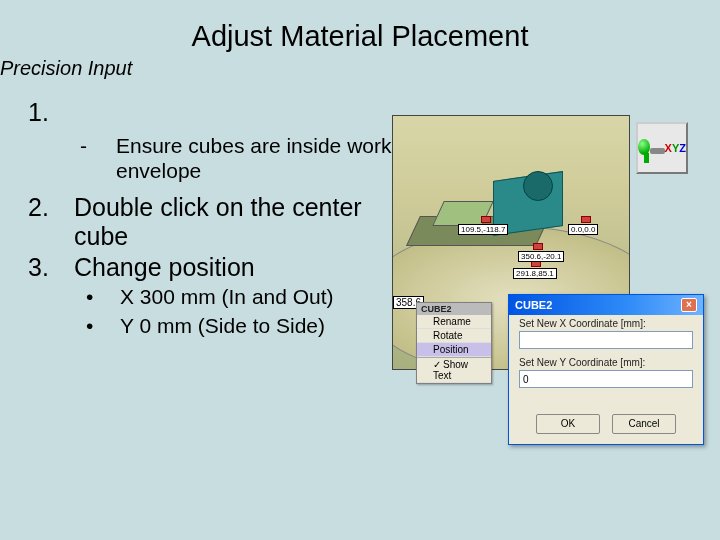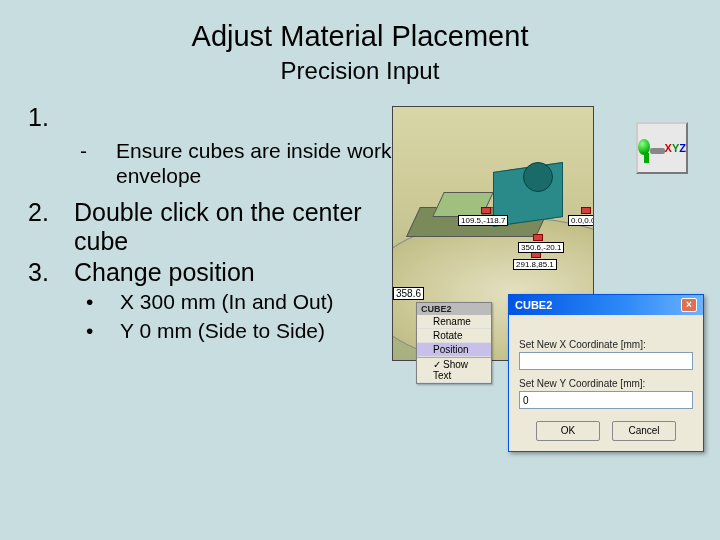--- a/index.html
+++ b/index.html
@@ -12,25 +12,25 @@
     position: relative;
     overflow: hidden;
   }
   .title {
     text-align: center;
     font-size: 29px;
     font-weight: 400;
     padding-top: 20px;
   }
   .subtitle {
-    text-align: center;
-    font-size: 24px;
+    font-size: 20px;
     font-weight: 400;
     padding-top: 4px;
     padding-bottom: 18px;
+    font-style: italic;
   }
   .content {
     position: relative;
     padding-left: 28px;
     padding-right: 20px;
   }
   .ol-item {
     display: flex;
     font-size: 25px;
     margin-bottom: 2px;
@@ -62,23 +62,23 @@
   }
   .bullet-mark {
     width: 42px;
     flex-shrink: 0;
     padding-left: 8px;
   }
 
   
   .scene {
     position: absolute;
-    top: 106px;
+    top: 115px;
     left: 392px;
-    width: 202px;
+    width: 238px;
     height: 255px;
     background: linear-gradient(180deg, #d8d6a8 0%, #d0cc9a 30%, #a8b080 100%);
     border: 1px solid #444;
     overflow: hidden;
   }
   .table-ellipse {
     position: absolute;
     left: -30px;
     top: 110px;
     width: 300px;
@@ -265,41 +265,41 @@
     border: 1px solid #fff;
     border-radius: 2px;
     color: #fff;
     font-size: 10px;
     line-height: 12px;
     text-align: center;
     font-weight: bold;
     cursor: default;
   }
   .dlg-body {
-    padding: 24px 10px 10px;
+    padding: 3px 10px 10px;
   }
   .dlg-label {
     font-size: 10px;
     color: #222;
     margin-bottom: 2px;
   }
   .dlg-input {
     width: 100%;
     height: 18px;
     border: 1px solid #7f9db9;
     background: #fff;
     font-size: 10px;
     padding: 1px 3px;
     margin-bottom: 8px;
   }
   .dlg-buttons {
     display: flex;
     gap: 12px;
     justify-content: center;
-    margin-top: 4px;
+    margin-top: 18px;
   }
   .dlg-btn {
     width: 64px;
     height: 20px;
     background: #ece9d8;
     border: 1px solid #888;
     border-radius: 2px;
     font-size: 10px;
     text-align: center;
     line-height: 18px;

